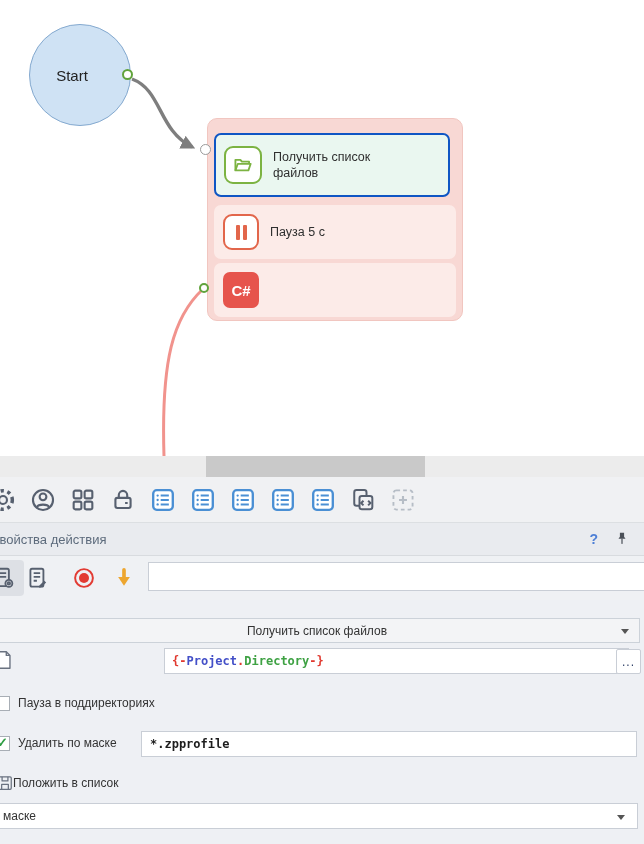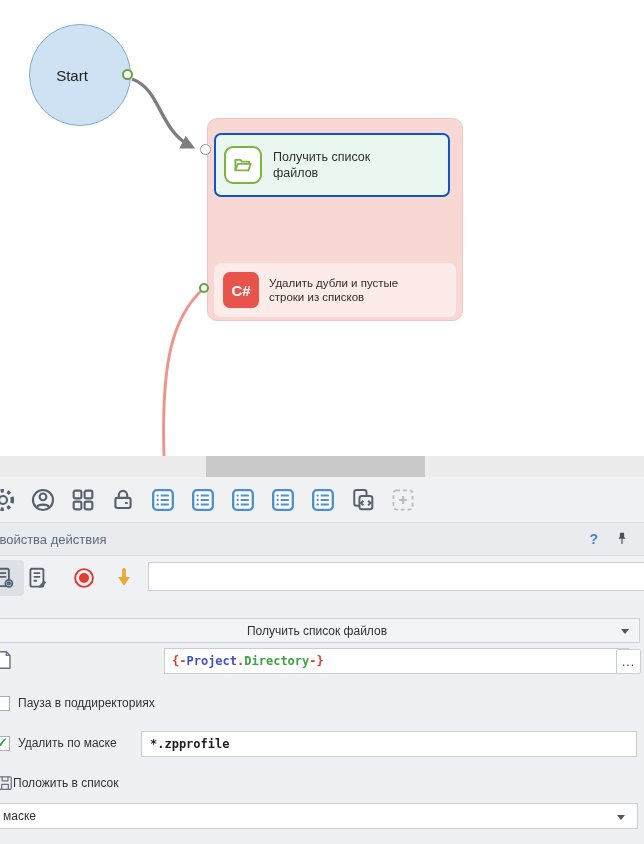--- a/index.html
+++ b/index.html
@@ -117,23 +117,29 @@
   <div class="abs group">
     <div class="action a1">
       <span class="nicon folder">
         <svg width="26" height="26" viewBox="0 0 24 24" fill="none" stroke="#7cb342" stroke-width="1.7" stroke-linejoin="round">
           <path d="M5 17 V7.2 h4.6 l1.4 1.7 h6.6 v1.9"></path>
           <path d="M5 17 l2.2-6.1 h11.9 L17 17 z"></path>
         </svg>
       </span>
       <span class="ntext">Получить список файлов</span>
     </div>
+    <div class="action a2">
+      <span class="nicon pause">
+          <i></i>
+          <i></i>
+        </span>
+      <span class="ntext">Пауза 5 с</span>
+    </div>
     <div class="action a3">
       <span class="nicon cs">C#</span>
-      <span class="ntext">Удалить дубли и  пустые строки из списков</span>
     </div>
   </div>
   <div class="abs port p-in"></div>
   <div class="abs port p-out"></div>
 </div>
 
 <div class="abs hscroll">
   <div class="abs hthumb"></div>
 </div>
 

